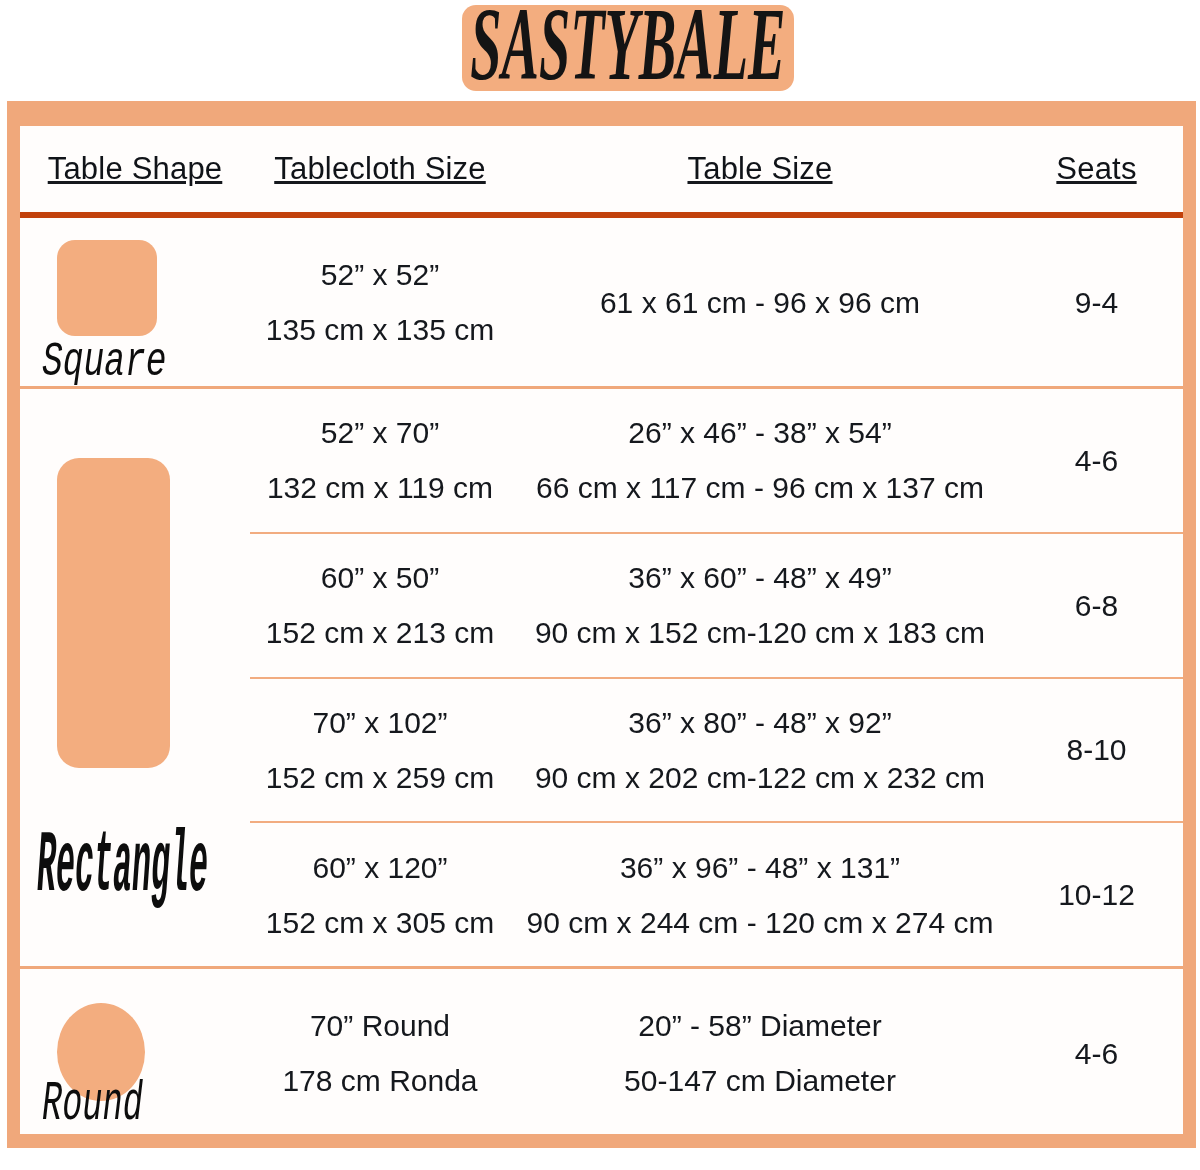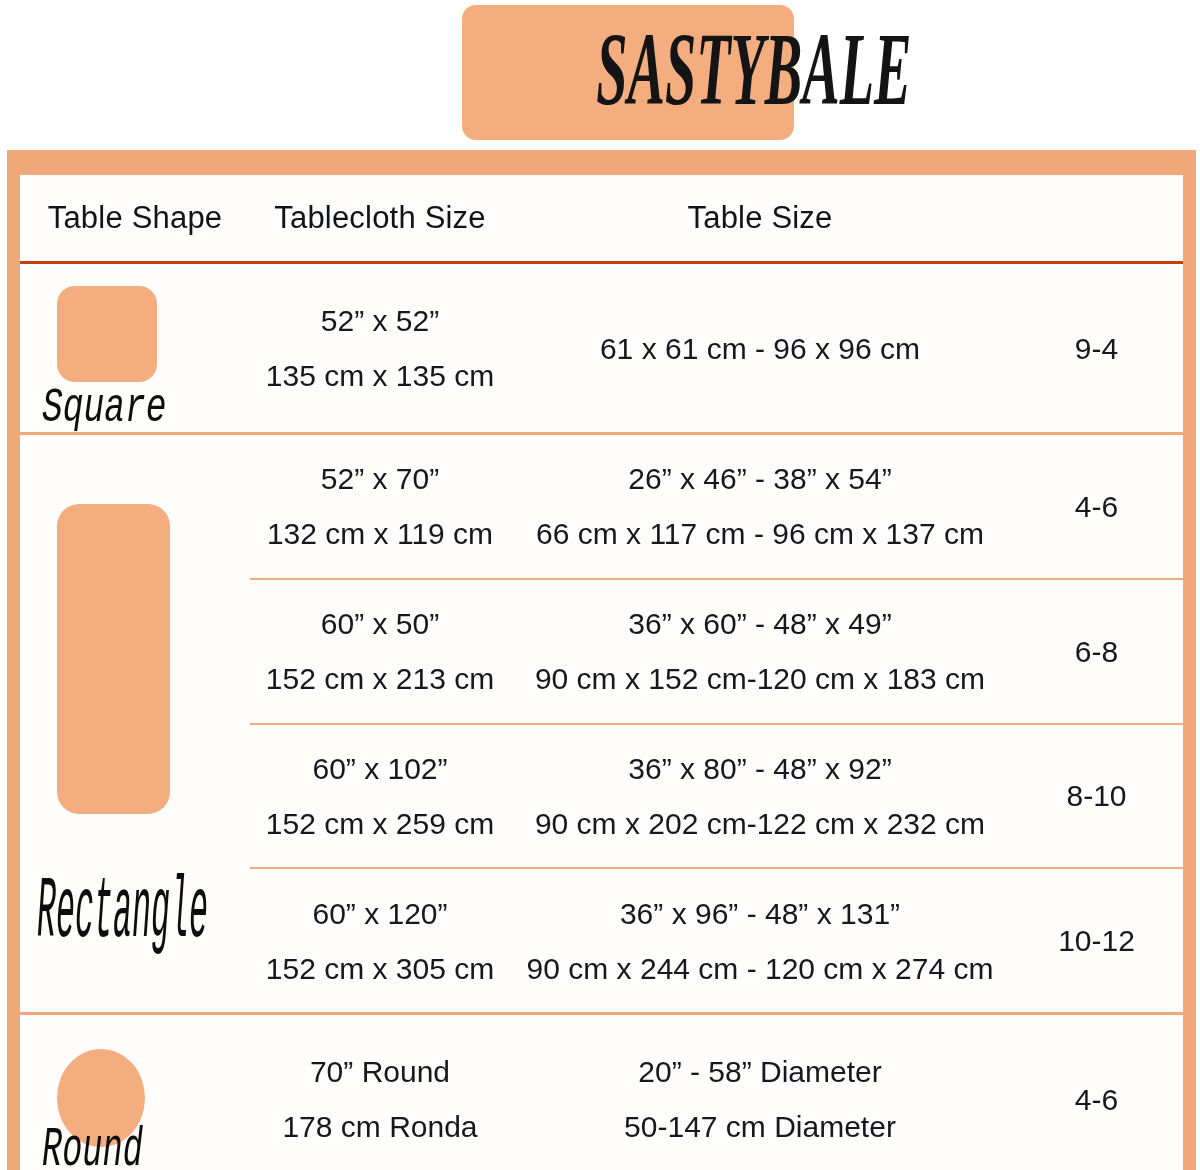--- a/index.html
+++ b/index.html
@@ -8,24 +8,24 @@
     background: #ffffff;
     overflow: hidden;
     font-family: "Liberation Sans", sans-serif;
     color: #15181d;
   }
 
   
   .logo-banner {
     position: relative;
     margin: 5px 0 0 462px;
-    width: 332px; height: 135px;
+    width: 332px; height: 86px;
     background: #F3AD7F;
     border-radius: 14px;
-    display: flex; align-items: center; 
+    display: flex; align-items: center; justify-content: center;
   }
   .logo-text {
     font-family: "Liberation Serif", serif;
     font-style: italic; font-weight: bold;
     font-size: 104px; line-height: 1;
     color: #141414;
     transform: scaleX(0.54);
     white-space: nowrap;
     padding-bottom: 8px;
   }
@@ -35,21 +35,21 @@
     box-sizing: content-box;
     margin: 10px 0 0 7px;
     width: 1163px; height: 1008px;
     background: #fffdfc;
     border: 13px solid #F0A87B;
     border-top-width: 25px;
     border-bottom-width: 14px;
   }
 
   .grid-row { display: grid; grid-template-columns: 230px 260px 500px 173px; }
-  .header-row { height: 86px; border-bottom: 3px solid #c2410c; align-items: center; }
+  .header-row { height: 86px; border-bottom: 6px solid #c2410c; align-items: center; text-decoration: underline; }
   .square-row { height: 168px; border-bottom: 3px solid #F0A87B; }
   .round-row  { height: 168px; }
 
   .hdr {
     text-align: center;
     font-size: 31px;
     color: #101318;
     letter-spacing: 0.2px;
   }
 
@@ -61,21 +61,21 @@
     line-height: 1.1;
     white-space: nowrap;
   }
 
   
   .rect-group {
     display: flex;
     height: 577px;
     border-bottom: 3px solid #F0A87B;
   }
-  .rect-shape-cell { width: 230px; position: relative; }
+  .rect-shape-cell { width: 230px; position: relative; font-weight: bold; }
   .rect-rows { flex: 1; display: flex; flex-direction: column; }
   .rect-row {
     flex: 1;
     display: grid; grid-template-columns: 260px 500px 173px;
     box-sizing: border-box;
   }
   .rect-row.divided { border-bottom: 2px solid #F2AC80; }
 
   
   .shape-cell { position: relative; }
@@ -104,20 +104,21 @@
 <div class="logo-banner">
   <div class="logo-text">SASTYBALE</div>
 </div>
 
 <div class="size-table">
 
   <div class="grid-row header-row">
     <div class="hdr">Table Shape</div>
     <div class="hdr">Tablecloth Size</div>
     <div class="hdr">Table Size</div>
+    <div class="hdr">Seats</div>
   </div>
 
   <div class="grid-row square-row">
     <div class="shape-cell">
       <div class="shape-icon icon-square"></div>
       <div class="shape-label label-square">Square</div>
     </div>
     <div class="cell">
       <span>52” x 52”</span>
       <span>135 cm x 135 cm</span>
@@ -160,21 +161,21 @@
           <span>36” x 60” - 48” x 49”</span>
           <span>90 cm x 152 cm-120 cm x 183 cm</span>
         </div>
         <div class="cell">
           <span>6-8</span>
         </div>
       </div>
 
       <div class="rect-row divided">
         <div class="cell">
-          <span>60” x 102”</span>
+          <span>70” x 102”</span>
           <span>152 cm x 259 cm</span>
         </div>
         <div class="cell">
           <span>36” x 80” - 48” x 92”</span>
           <span>90 cm x 202 cm-122 cm x 232 cm</span>
         </div>
         <div class="cell">
           <span>8-10</span>
         </div>
       </div>

